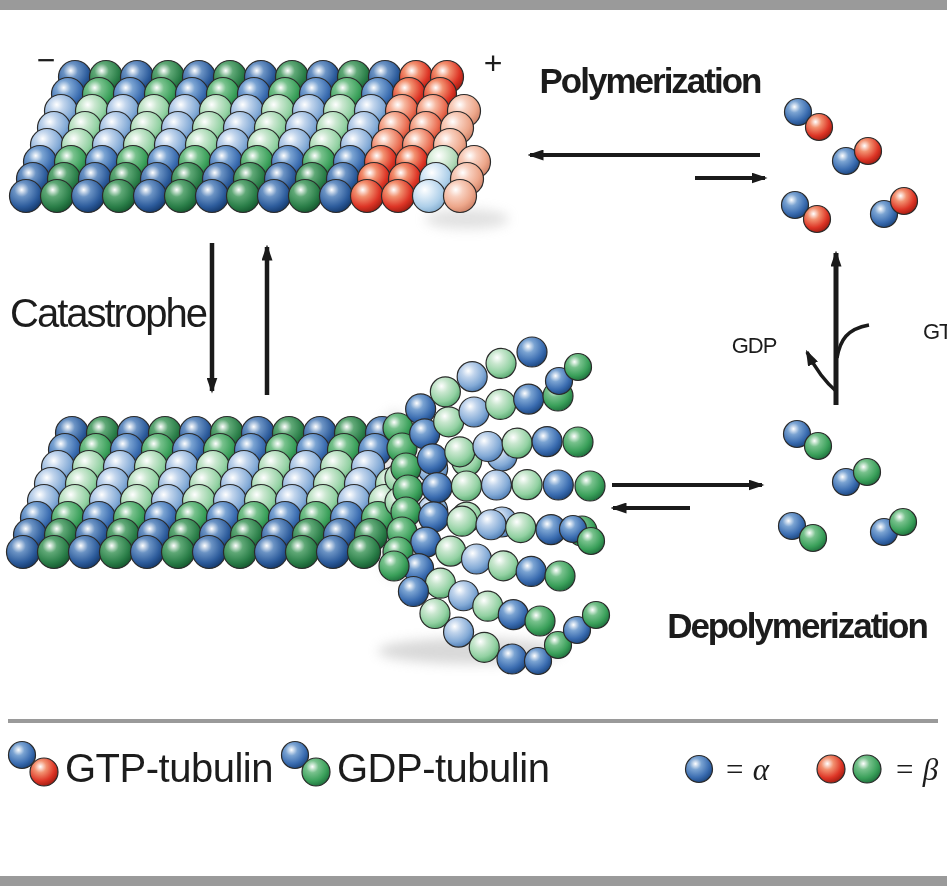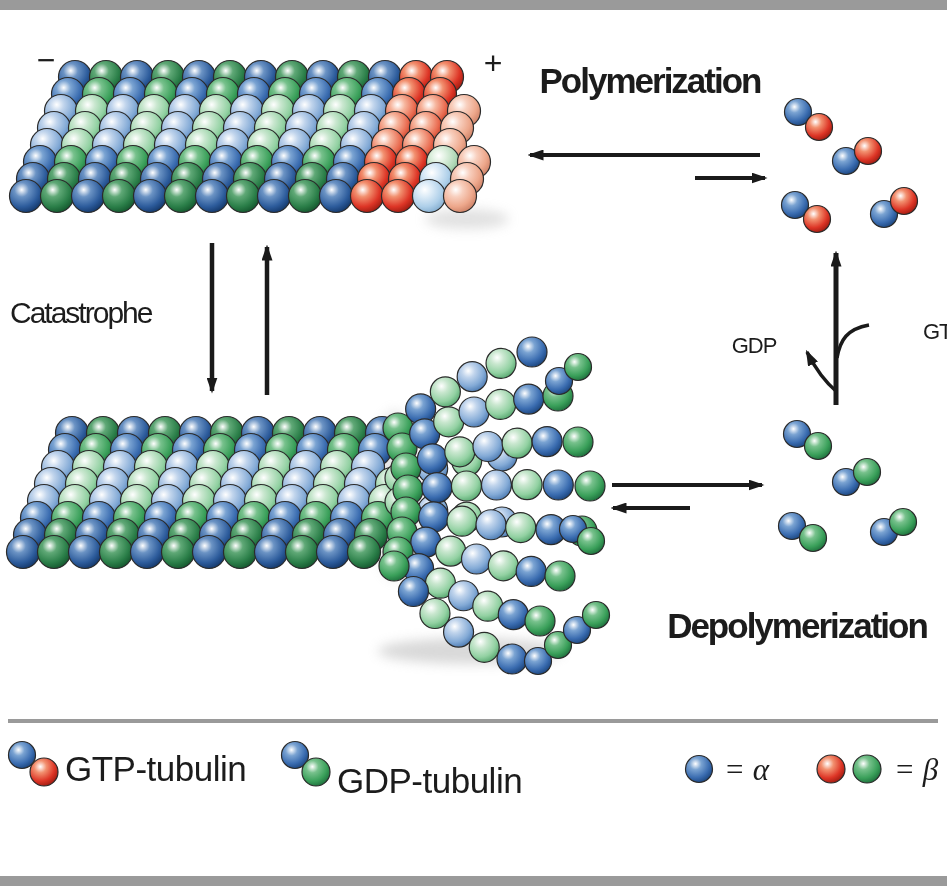--- a/index.html
+++ b/index.html
@@ -6,23 +6,23 @@
   .canvas{position:relative;width:947px;height:886px;background:#ffffff;overflow:hidden;
           font-family:"Liberation Sans",sans-serif;}
   .bar{position:absolute;left:0;width:947px;height:10px;background:#9a9a9a;}
   .bar.top{top:0;}
   .bar.bottom{top:876px;}
   .divider{position:absolute;left:8px;top:719px;width:930px;height:4px;background:#9a9a9a;}
   .label{position:absolute;color:#1c1c1c;white-space:nowrap;line-height:1;}
   .centered{transform:translate(-50%,-50%);}
   .vcenter{transform:translateY(-50%);}
   .h-bold{font-size:35px;font-weight:bold;letter-spacing:-2px;}
-  .big{font-size:30px;letter-spacing:-2px;}
+  .big{font-size:40px;letter-spacing:-2px;}
   .mid{font-size:22px;letter-spacing:-1px;}
-  .leg{font-size:35px;letter-spacing:-0.5px;text-align:center;}
+  .leg{font-size:40px;letter-spacing:-0.5px;text-align:center;}
   .greek{font-size:31px;font-family:"Liberation Serif",serif;font-style:italic;}
   .sign{font-size:32px;font-weight:400;}
   svg.fig{position:absolute;left:0;top:0;}
 </style>
 </head>
 <body>
 
 <div class="canvas">
   <div class="bar top"></div>
 
@@ -478,18 +478,18 @@
   <div class="label big vcenter" style="left:10px;top:313px;">Catastrophe</div>
 
   <div class="label mid centered" style="left:754px;top:346px;">GDP</div>
   <div class="label mid centered" style="left:944px;top:332px;">GTP</div>
 
   <div class="label h-bold centered" style="left:797px;top:625px;">Depolymerization</div>
 
   <div class="divider"></div>
 
   <div class="label leg vcenter" style="left:65px;top:768px;">GTP-tubulin</div>
-  <div class="label leg vcenter" style="left:337px;top:768px;margin-top:12px;">GDP-tubulin</div>
+  <div class="label leg vcenter" style="left:337px;top:768px;">GDP-tubulin</div>
   <div class="label greek vcenter" style="left:724px;top:769px;">= α</div>
   <div class="label greek vcenter" style="left:894px;top:769px;">= β</div>
 
   <div class="bar bottom"></div>
 </div>
 
 </body></html>

